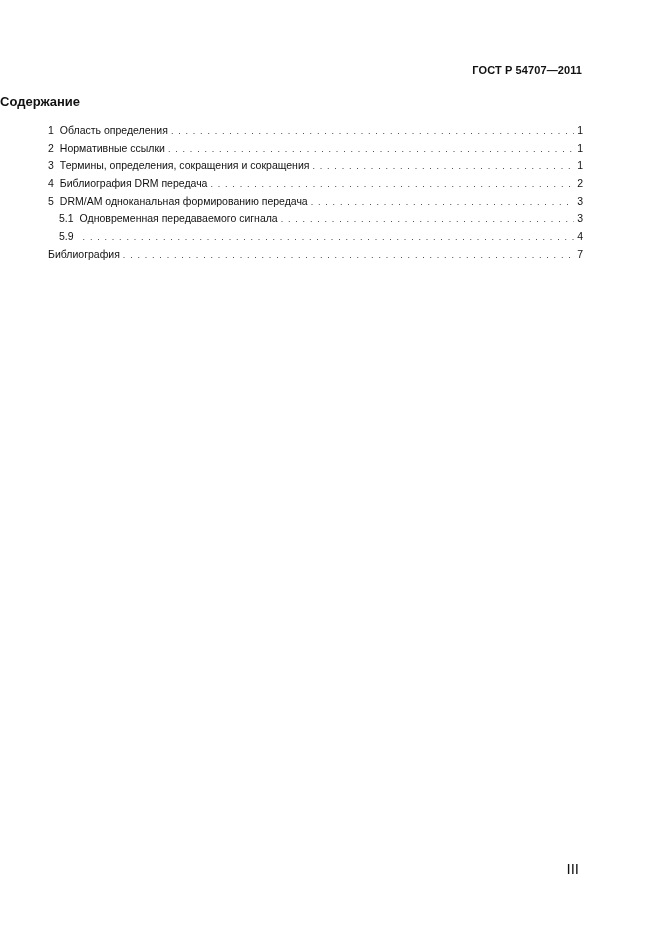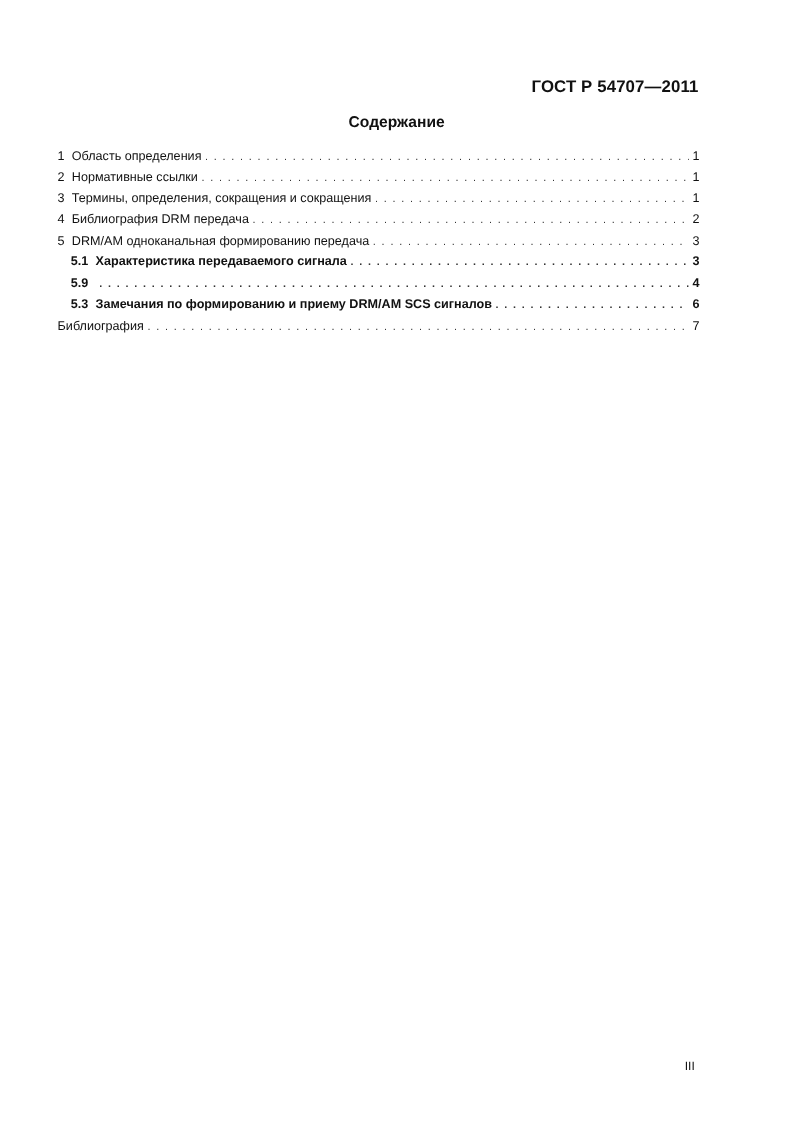--- a/index.html
+++ b/index.html
@@ -1,27 +1,27 @@
 <!DOCTYPE html>
 <html><head>
   <meta charset="utf-8">
   <style>
     html, body { margin: 0; padding: 0; background: #ffffff; }
     body { width: 661px; height: 936px; position: relative; font-family: "Liberation Sans", sans-serif; color: #111; }
-    .std-code { position: absolute; top: 64px; right: 79px; font-size: 14px; font-weight: bold; letter-spacing: 0.1px; margin-left: 32px; }
-    .toc-title { position: absolute; top: 94px; left: 0; width: 661px; text-align: center; font-size: 13px; font-weight: bold; }
+    .std-code { position: absolute; top: 64px; right: 79px; font-size: 11px; font-weight: bold; letter-spacing: 0.1px; margin-left: 32px; }
+    .toc-title { position: absolute; top: 94px; left: 0; width: 661px; font-size: 13px; font-weight: bold; }
     .toc { position: absolute; top: 122px; left: 48px; width: 535px; }
     .toc-row { display: flex; align-items: baseline; height: 17.7px; font-size: 10.5px; line-height: 17.7px; white-space: nowrap; }
-    .toc-row.sub { padding-left: 11px; font-weight: bold; }
+    .toc-row.sub { padding-left: 11px; }
     .toc-num { margin-right: 6px; }
     .toc-label { }
     .toc-dots { flex: 1; overflow: hidden; margin: 0 3px; color: #333; letter-spacing: 4.3px; font-size: 9px; }
     .toc-dots::before { content: ". . . . . . . . . . . . . . . . . . . . . . . . . . . . . . . . . . . . . . . . . . . . . . . . . . . . . . . . . . . . . . . . . . . . . . . . . . . . . . . . . . . . . . . . . . . . . . . . . . . ."; letter-spacing: 0; word-spacing: 2.3px; }
     .toc-page { min-width: 6px; text-align: right; }
-    .page-num { position: absolute; top: 884px; right: 82px; font-size: 10px; }
+    .page-num { position: absolute; top: 860px; right: 82px; font-size: 15px; }
   </style>
 </head>
 <body>
 
 <div class="std-code">ГОСТ Р 54707—2011</div>
 <div class="toc-title">Содержание</div>
 
 <div class="toc">
   <div class="toc-row">
     <span class="toc-num">1</span>
@@ -48,34 +48,28 @@
     <span class="toc-page">2</span>
   </div>
   <div class="toc-row">
     <span class="toc-num">5</span>
     <span class="toc-label">DRM/AM одноканальная формированию передача</span>
     <span class="toc-dots"></span>
     <span class="toc-page">3</span>
   </div>
   <div class="toc-row sub">
     <span class="toc-num">5.1</span>
-    <span class="toc-label">Характеристика передаваемого сигнала</span>
+    <span class="toc-label">Одновременная передаваемого сигнала</span>
     <span class="toc-dots"></span>
     <span class="toc-page">3</span>
   </div>
   <div class="toc-row sub">
     <span class="toc-num">5.9</span>
     <span class="toc-dots"></span>
     <span class="toc-page">4</span>
-  </div>
-  <div class="toc-row sub">
-    <span class="toc-num">5.3</span>
-    <span class="toc-label">Замечания по формированию и приему DRM/AM SCS сигналов</span>
-    <span class="toc-dots"></span>
-    <span class="toc-page">6</span>
   </div>
   <div class="toc-row">
     <span class="toc-label">Библиография</span>
     <span class="toc-dots"></span>
     <span class="toc-page">7</span>
   </div>
 </div>
 
 <div class="page-num">III</div>
 

